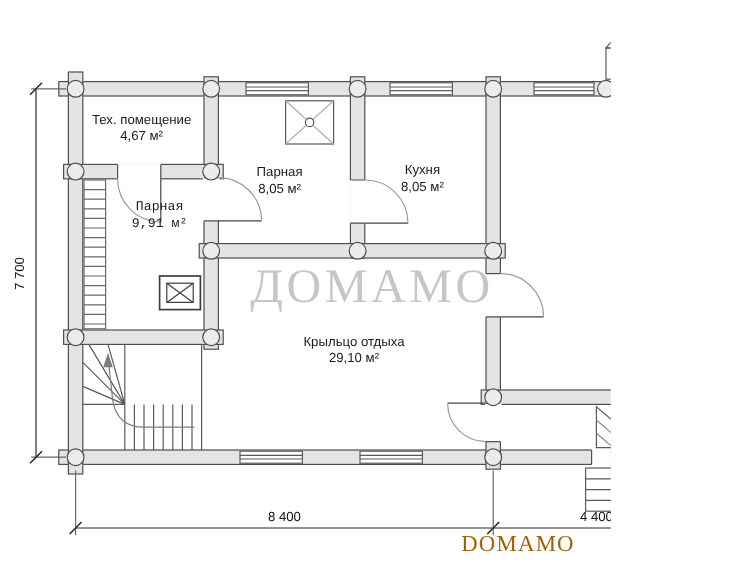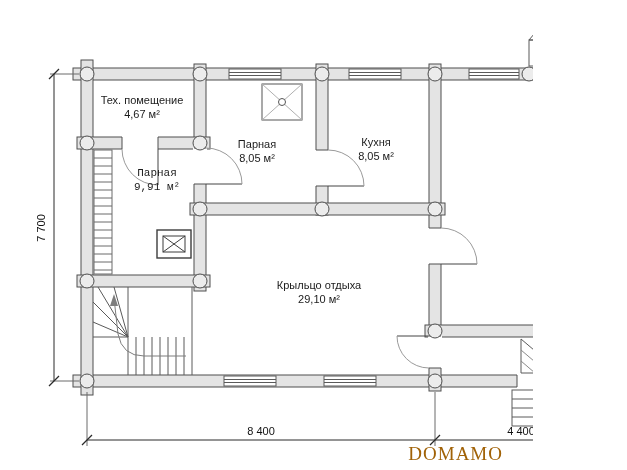--- a/index.html
+++ b/index.html
@@ -1,17 +1,17 @@
 <!DOCTYPE html>
 <html><head>
 <meta charset="utf-8">
 <style>
   html,body{margin:0;padding:0;background:#fff;}
   .stage{position:relative;width:509px;height:470px;background:#fff;overflow:hidden;
-         font-family:"Liberation Sans",sans-serif;margin-left:24px;}
+         font-family:"Liberation Sans",sans-serif;}
   .plan-svg{position:absolute;left:0;top:0;}
   .room-label{position:absolute;transform:translate(-50%,-50%);text-align:center;
               font-size:11px;line-height:14px;color:#1b1b1b;white-space:nowrap;z-index:3;}
   .room-name{display:block;}
   .room-area{display:block;}
   .dim-label{position:absolute;font-size:11px;color:#111;transform:translate(-50%,-50%);
              white-space:nowrap;z-index:3;}
   .dim-label.vertical{transform:translate(-50%,-50%) rotate(-90deg);}
   .watermark-center{position:absolute;left:310px;top:238px;transform:translate(-50%,-50%);
               font-family:"Liberation Serif",serif;font-size:40px;letter-spacing:3px;
@@ -211,15 +211,16 @@
   </div>
   <div class="room-label" style="left:295px;top:292px;">
     <span class="room-name">Крыльцо отдыха</span>
     <span class="room-area">29,10 м²</span>
   </div>
 
   <div class="dim-label vertical" style="left:17px;top:228px;">7 700</div>
   <div class="dim-label" style="left:237px;top:431px;">8 400</div>
   <div class="dim-label" style="left:497px;top:431px;">4 400</div>
 
+  <div class="watermark-center">ДОМАМО</div>
   <div class="watermark-corner">DOMAMO</div>
 
 </div>
 
 </body></html>

